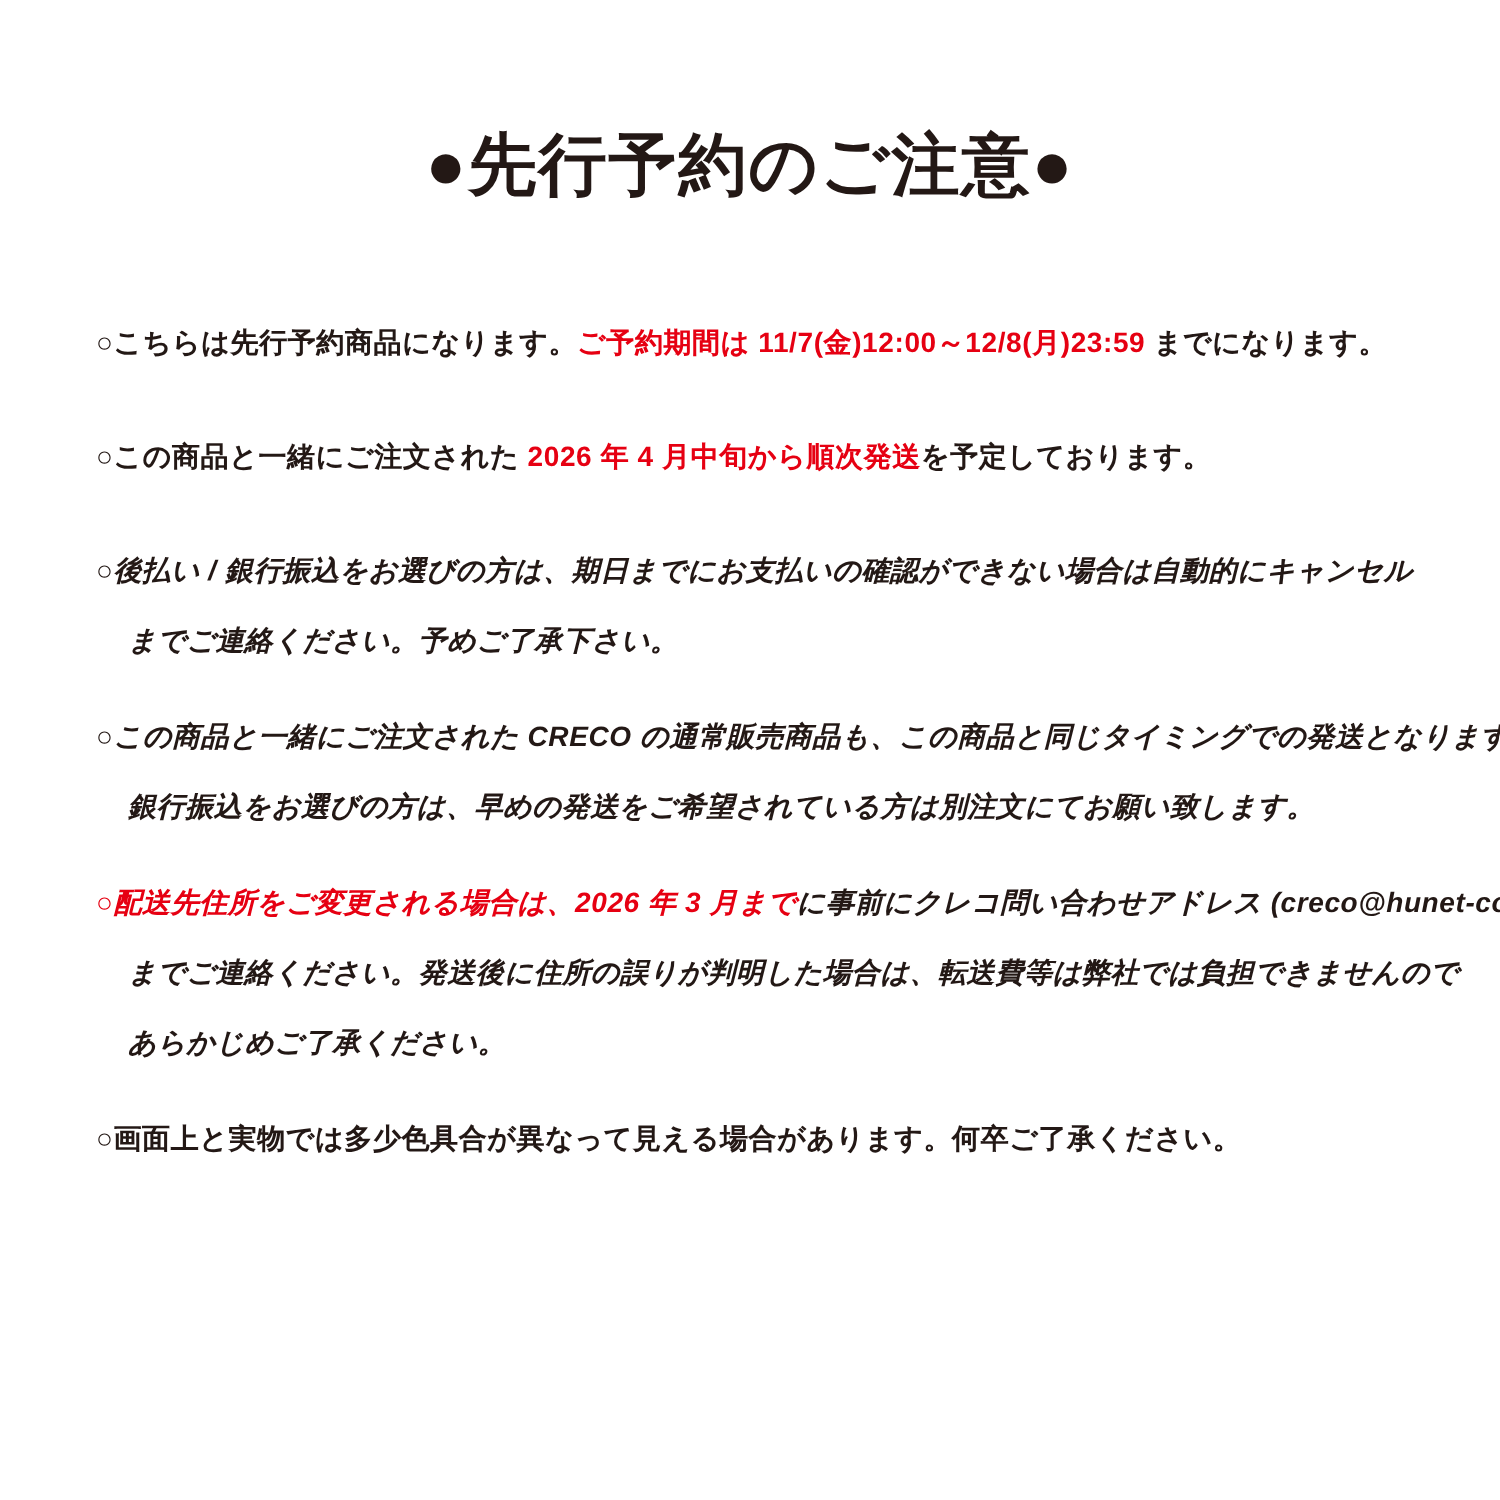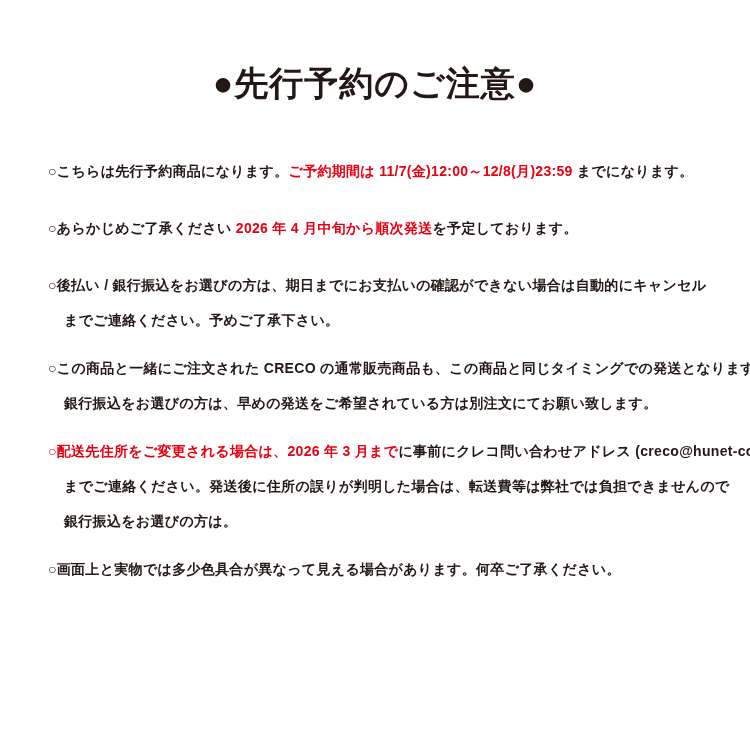--- a/index.html
+++ b/index.html
@@ -39,58 +39,58 @@
     padding-right: 8px;
   }
   .note {
     font-size: 14px;
     font-weight: bold;
     line-height: 35px;
     letter-spacing: 0.3px;
     color: var(--ink);
     margin-bottom: 22px;
   }
-  .note.multi { margin-bottom: 13px; }
+  .note.multi { margin-bottom: 13px; font-style: italic; }
   .line { white-space: pre; }
   .line.cont { padding-left: 16px; }
   .seg { color: var(--ink); margin-top: 40px; }
   .seg.red { color: var(--red); }
 </style>
 </head>
 <body>
 
 <div class="page">
 
   <div class="title">●先行予約のご注意●</div>
 
   <div class="notes">
 
     <div class="note">
       <div class="line"><span class="seg">○こちらは先行予約商品になります。</span><span class="seg red">ご予約期間は 11/7(金)12:00～12/8(月)23:59 </span><span class="seg">までになります。</span></div>
     </div>
 
     <div class="note">
-      <div class="line"><span class="seg">○あらかじめご了承ください </span><span class="seg red">2026 年 4 月中旬から順次発送</span><span class="seg">を予定しております。</span></div>
+      <div class="line"><span class="seg">○この商品と一緒にご注文された </span><span class="seg red">2026 年 4 月中旬から順次発送</span><span class="seg">を予定しております。</span></div>
     </div>
 
 
     <div class="note multi">
       <div class="line"><span class="seg">○後払い / 銀行振込をお選びの方は、期日までにお支払いの確認ができない場合は自動的にキャンセル</span></div>
       <div class="line cont"><span class="seg">までご連絡ください。予めご了承下さい。</span></div>
     </div>
 
     <div class="note multi">
       <div class="line"><span class="seg">○この商品と一緒にご注文された CRECO の通常販売商品も、この商品と同じタイミングでの発送となります。</span></div>
       <div class="line cont"><span class="seg">銀行振込をお選びの方は、早めの発送をご希望されている方は別注文にてお願い致します。</span></div>
     </div>
 
     <div class="note multi">
       <div class="line"><span class="seg red">○配送先住所をご変更される場合は、2026 年 3 月まで</span><span class="seg">に事前にクレコ問い合わせアドレス (creco@hunet-corp.jp)</span></div>
       <div class="line cont"><span class="seg">までご連絡ください。発送後に住所の誤りが判明した場合は、転送費等は弊社では負担できませんので</span></div>
-      <div class="line cont"><span class="seg">銀行振込をお選びの方は。</span></div>
+      <div class="line cont"><span class="seg">あらかじめご了承ください。</span></div>
     </div>
 
     <div class="note">
       <div class="line"><span class="seg">○画面上と実物では多少色具合が異なって見える場合があります。何卒ご了承ください。</span></div>
     </div>
 
   </div>
 </div>
 
 </body></html>

